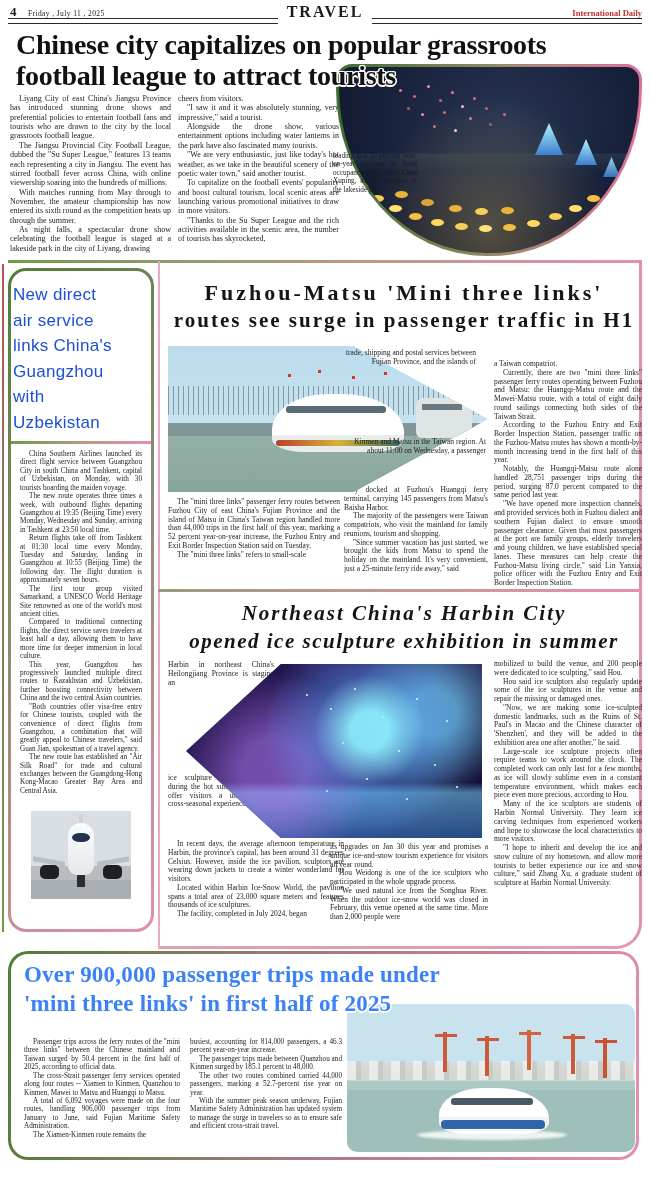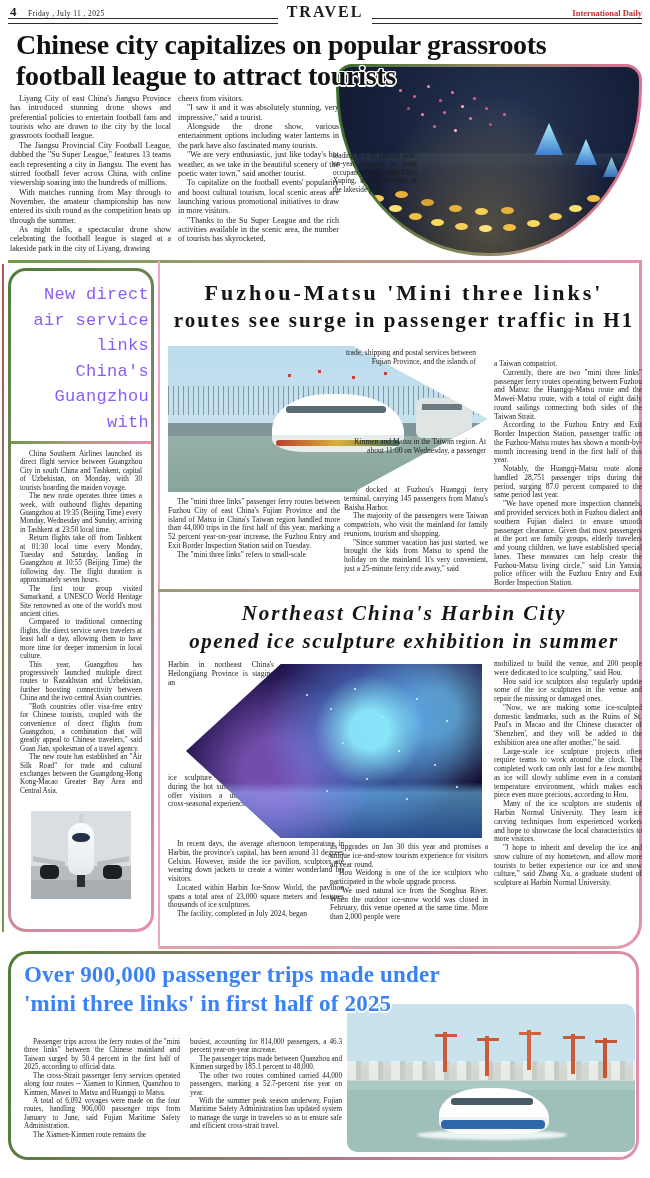--- a/index.html
+++ b/index.html
@@ -61,22 +61,22 @@
   
   .mid-rule{left:8px;top:260px;width:634px;height:3px;
     background:linear-gradient(90deg,#6f9a4a,#b89a8a 55%,#e58fae);}
   .left-edge{left:2px;top:264px;width:2px;height:668px;
     background:linear-gradient(#b45555,#8a7a5a 55%,#6f9a4a);}
 
   
   .sb-frame{left:8px;top:268px;width:146px;height:664px;border-radius:18px;
     background:linear-gradient(135deg,#4f7d38,#8d8a70 45%,#e58fae);}
   .sb-inner{position:absolute;inset:3px;background:#fff;border-radius:15px;overflow:hidden;}
-  .sb-title{margin:11px 2px 0;text-align:right;font-family:Liberation Mono, monospace;
-    font-size:17px;line-height:1.5;color:#8b5cf6;letter-spacing:.3px;}
+  .sb-title{margin:11px 2px 0;text-align:left;font-family:Liberation Sans, sans-serif;
+    font-size:17px;line-height:1.5;color:#1d4ed8;letter-spacing:.3px;}
   .sb-divider{height:3px;margin-top:6px;background:linear-gradient(90deg,#6f9a4a,#b89a8a 55%,#e58fae);}
   .sb-text{height:356px;overflow:hidden;padding:6px 9px 0;font-size:7.2px;line-height:1.17;text-align:justify;}
   .sb-text p{margin:0;text-indent:9px;}
   
   .plane{position:relative;width:100px;height:88px;margin:5px auto 0;overflow:hidden;
     background:linear-gradient(#d9dee3 0 62%,#b6bcc0 62% 78%,#a8aeb2 78% 100%);}
   .pl-fin{position:absolute;left:48px;top:3px;width:4px;height:13px;background:#cdd3d7;}
   .pl-body{position:absolute;left:37px;top:12px;width:26px;height:52px;
     background:linear-gradient(#fafcfd,#e4e9ec);border-radius:13px 13px 9px 9px;}
   .pl-cockpit{position:absolute;left:41px;top:22px;width:18px;height:9px;background:#22324a;
@@ -219,20 +219,21 @@
   <div class="abs left-edge"></div>
 
   <div class="abs sb-frame">
     <div class="sb-inner">
       <div class="sb-title">
         <span style="display:block">New direct</span>
         <span style="display:block">air service</span>
         <span style="display:block">links China's</span>
         <span style="display:block">Guangzhou</span>
         <span style="display:block">with</span>
+        <span style="display:block">Uzbekistan</span>
       </div>
       <div class="sb-divider"></div>
       <div class="sb-text">
         <p>China Southern Airlines launched its direct flight service between Guangzhou City in south China and Tashkent, capital of Uzbekistan, on Monday, with 30 tourists boarding the maiden voyage.</p>
         <p>The new route operates three times a week, with outbound flights departing Guangzhou at 19:35 (Beijing Time) every Monday, Wednesday and Sunday, arriving in Tashkent at 23:50 local time.</p>
         <p>Return flights take off from Tashkent at 01:30 local time every Monday, Tuesday and Saturday, landing in Guangzhou at 10:55 (Beijing Time) the following day. The flight duration is approximately seven hours.</p>
         <p>The first tour group visited Samarkand, a UNESCO World Heritage Site renowned as one of the world's most ancient cities.</p>
         <p>Compared to traditional connecting flights, the direct service saves travelers at least half a day, allowing them to have more time for deeper immersion in local culture.</p>
         <p>This year, Guangzhou has progressively launched multiple direct routes to Kazakhstan and Uzbekistan, further boosting connectivity between China and the two central Asian countries.</p>
         <p>"Both countries offer visa-free entry for Chinese tourists, coupled with the convenience of direct flights from Guangzhou, a combination that will greatly appeal to Chinese travelers," said Guan Jian, spokesman of a travel agency.</p>

